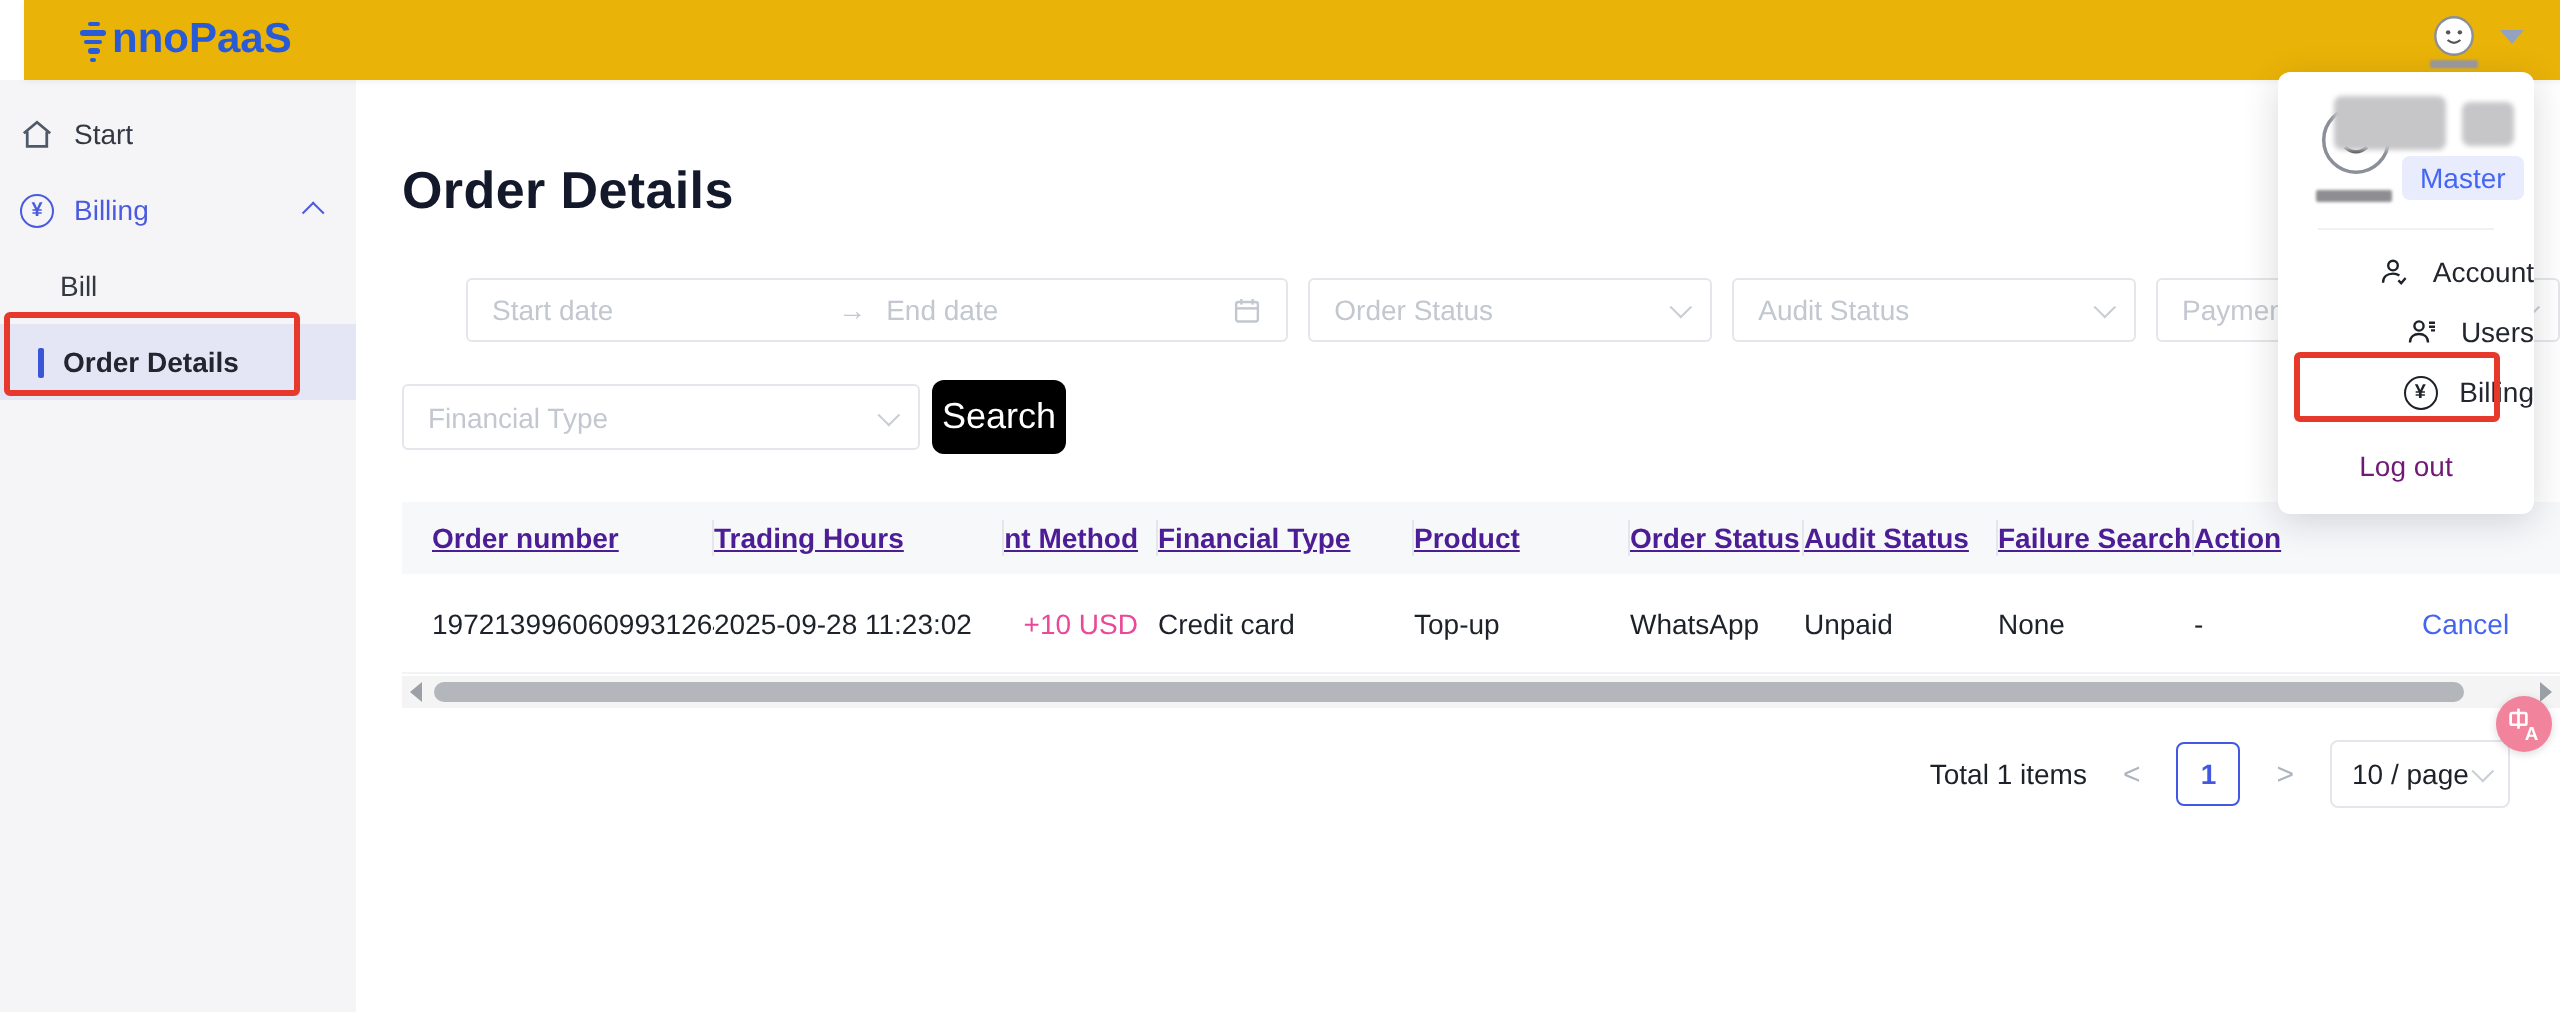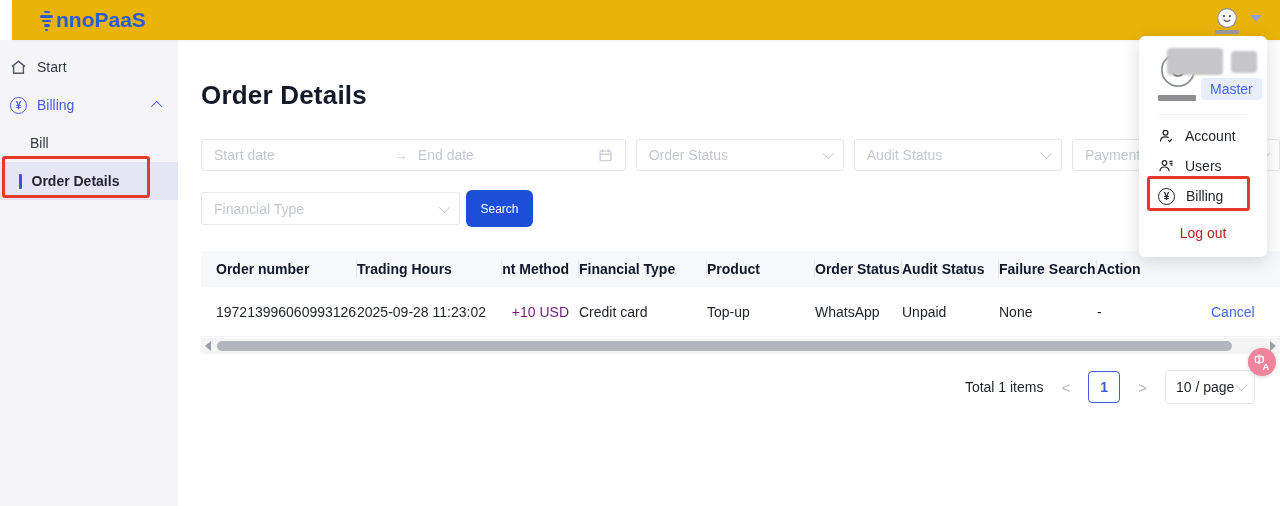--- a/index.html
+++ b/index.html
@@ -40,51 +40,51 @@
   .nav-sub.active { background:#e4e6f5; color:#23262e; font-weight:700; padding-left:31px; }
   .active-bar { width:2.5px; height:15px; background:#3b55d8; margin-right:10px; margin-left:-12px; border-radius:1px; }
   .anno-box { position:absolute; border:3px solid #e6392c; border-radius:3px; z-index:60; pointer-events:none; }
   .anno-sidebar { left:2px; top:156px; width:148px; height:42px; }
   
   .main { position:absolute; left:178px; top:40px; right:0; bottom:0; background:#fff; overflow:hidden; }
   .page-title { font-size:26px; font-weight:700; color:#13192b; margin:40px 0 0 23px; letter-spacing:.2px; }
   .filters { display:flex; gap:10px; margin:28px 0 0 23px; }
   .ctl { background:#fff; border:1px solid #e5e6eb; border-radius:3px; height:32px;
     display:flex; align-items:center; padding:0 12px; color:#c2c7d0; cursor:pointer; }
-  .date-range { width:431px; }
+  .date-range { width:431px;margin-left:32px; }
   .date-range .ph { flex:1; }
   .date-range .arrow { color:#c2c7d0; margin-right:10px; }
   .cal-icon svg { width:15px; height:15px; display:block; }
   .select { width:211px; justify-content:space-between; }
   .sel-chev { width:8px; height:8px; border-right:1.6px solid #c9cdd4; border-bottom:1.6px solid #c9cdd4;
     transform:rotate(45deg) translateY(-2px); }
   .filters2 { display:flex; gap:6px; margin:19px 0 0 23px; align-items:center; }
   .select.ft { width:259px; height:33px; }
-  .search-btn { margin-left:0; width:67px; height:37px; background:#1d4ed8; color:#fff; border:none;
-    border-radius:6px; font-size:12px; font-family:inherit; cursor:pointer; }
+  .search-btn { margin-left:0; width:67px; height:37px; background:#000000; color:#fff; border:none;
+    border-radius:6px; font-size:18px; font-family:inherit; cursor:pointer; }
   
   .table-wrap { width:1079px; margin:24px 0 0 23px; overflow:hidden; }
   .ttable { width:1115px; }
   .trow { display:flex; }
   .thead { background:#f7f8fa; height:36px; }
-  .thead .tc { font-weight:700; color:#0f172a; position:relative; }
+  .thead .tc { font-weight:700; color:#4c1d95; position:relative;text-decoration:underline; }
   .thead .tc:not(:last-child)::after { content:""; position:absolute; right:0; top:9px; width:1px; height:18px; background:#e5e6eb; }
   .tbody { height:50px; border-bottom:1px solid #f2f3f5; background:#fff; }
   .tc { display:flex; align-items:center; padding-right:8px; white-space:nowrap; overflow:hidden; }
   .tc:nth-child(1){ width:156px; padding-left:15px; }
   .tc:nth-child(2){ width:145px; }
   .tc:nth-child(3){ width:77px; justify-content:flex-end; padding-right:10px; }
   .tc:nth-child(4){ width:128px; }
   .tc:nth-child(5){ width:108px; }
   .tc:nth-child(6){ width:87px; }
   .tc:nth-child(7){ width:97px; }
   .tc:nth-child(8){ width:98px; }
   .tc:nth-child(9){ width:114px; }
   .tc:nth-child(10){ width:90px; }
-  .amount { color:#701a75; }
+  .amount { color:#ec4899; }
   .cancel-link { color:#4465f2; cursor:pointer; }
   
   .hscroll { width:1079px; height:16px; margin-top:1px; background:#f4f4f5; display:flex; align-items:center; cursor:pointer; }
   .sb-arrow { width:14px; height:16px; display:flex; align-items:center; justify-content:center; }
   .tri-l { width:0;height:0;border-top:5px solid transparent;border-bottom:5px solid transparent;border-right:6px solid #9aa0a6; }
   .tri-r { width:0;height:0;border-top:5px solid transparent;border-bottom:5px solid transparent;border-left:6px solid #9aa0a6; }
   .sb-track { flex:1; height:16px; position:relative; }
   .sb-thumb { position:absolute; left:2px; top:3px; height:10px; width:calc(100% - 36px); background:#b3b6bb; border-radius:6px; }
   
   .pagination { display:flex; align-items:center; justify-content:flex-end; gap:16px; margin:16px 25px 0 0; }
@@ -102,23 +102,23 @@
   .dd-avatar svg { width:38px; height:38px; }
   .blob { position:absolute; background:#c6c6c9; border-radius:4px; filter:blur(1.2px); }
   .blob1 { left:28px; top:12px; width:56px; height:27px; }
   .blob2 { left:92px; top:15px; width:26px; height:22px; }
   .dd-caption { position:absolute; left:19px; top:59px; width:38px; height:6px; background:#8e8e92;
     border-radius:1px; filter:blur(.7px); }
   .master-badge { position:absolute; left:62px; top:42px; background:#e8ecfd; color:#4466f2;
     border-radius:4px; padding:3px 9px; font-size:14px; }
   .dd-divider { height:1px; background:#f0f1f3; margin:0 20px; }
   .dd-menu { padding-top:6px; }
-  .dd-item { height:30px; display:flex; align-items:center; gap:11px; padding-left:19px; color:#23262e; cursor:pointer; }
+  .dd-item { height:30px; display:flex; align-items:center; gap:11px; padding-left:19px; color:#23262e; cursor:pointer;justify-content:flex-end; }
   .dd-item svg { width:16px; height:16px; }
-  .dd-logout { text-align:center; color:#b91c1c; margin-top:14px; cursor:pointer; }
+  .dd-logout { text-align:center; color:#701a75; margin-top:14px; cursor:pointer; }
   .anno-billing { left:1147px; top:176px; width:103px; height:35px; }
   
   .translate-fab { position:absolute; left:1248px; top:348px; width:28px; height:28px; border-radius:50%;
     background:#f1849c; z-index:70; display:flex; align-items:center; justify-content:center;
     box-shadow:0 1px 4px rgba(0,0,0,.15); cursor:pointer; }
   .translate-fab svg { width:22px; height:22px; }
 </style>
 </head>
 <body>
 

